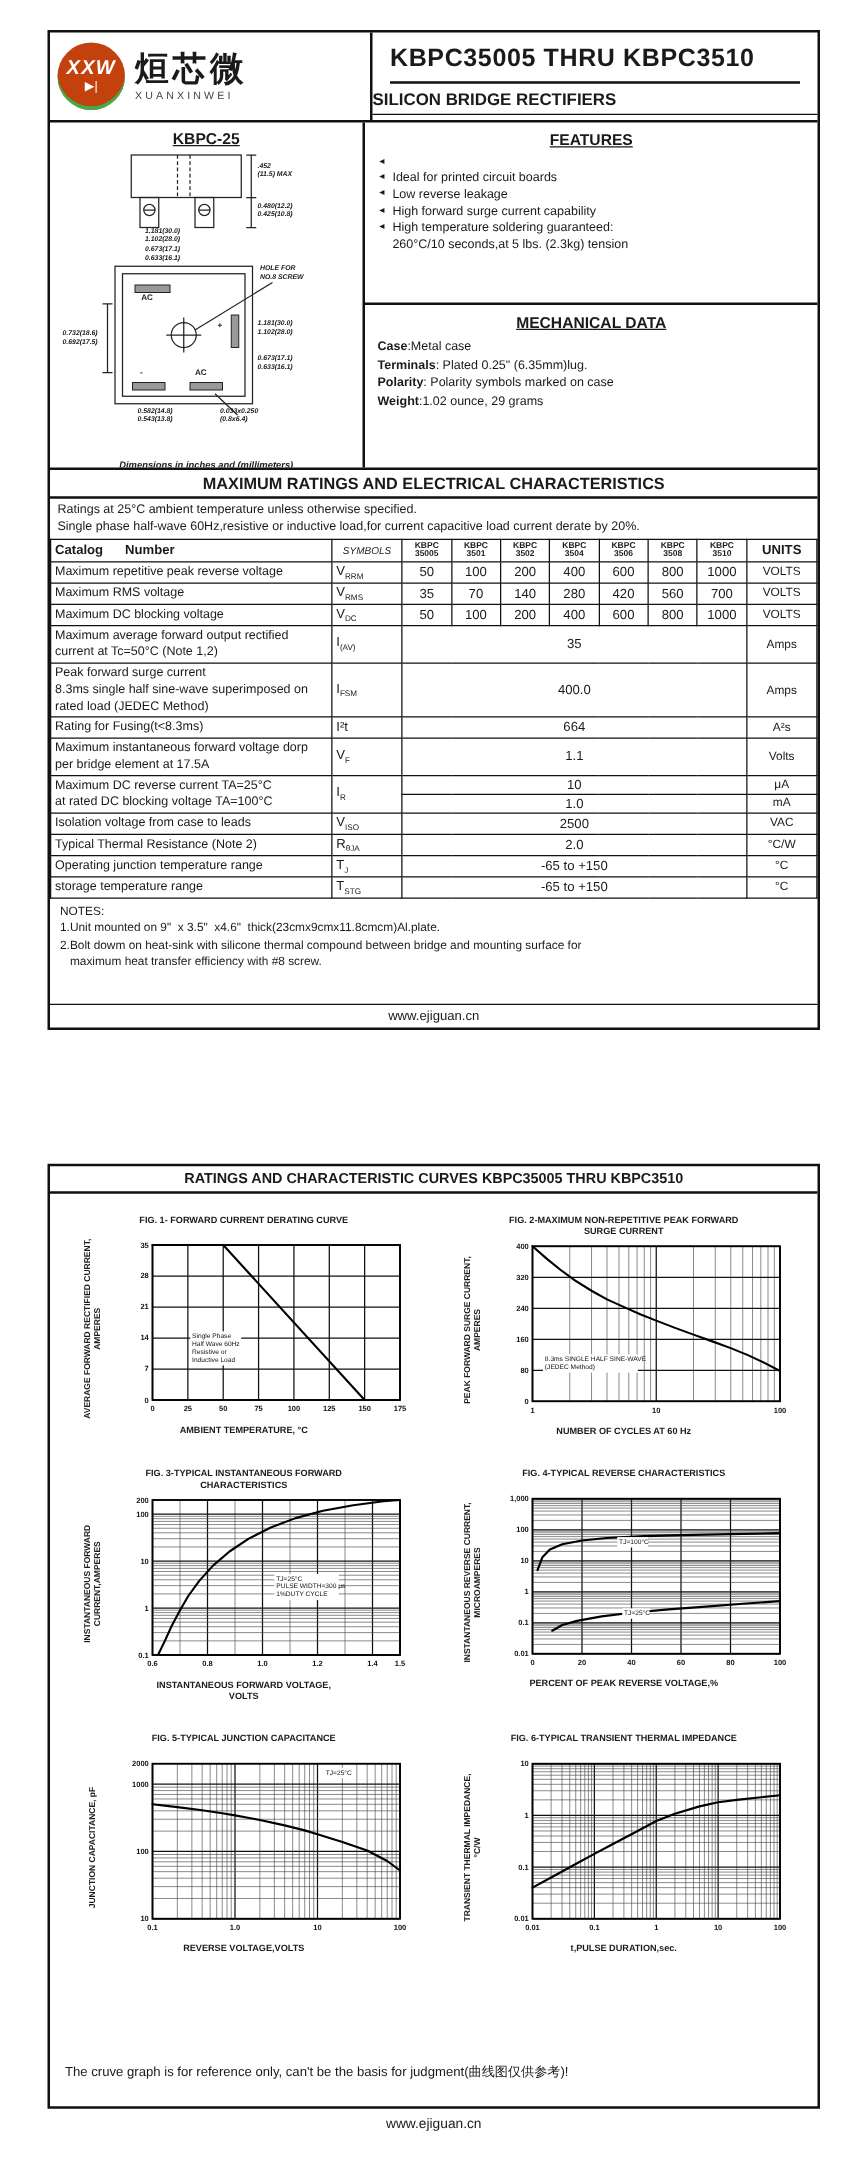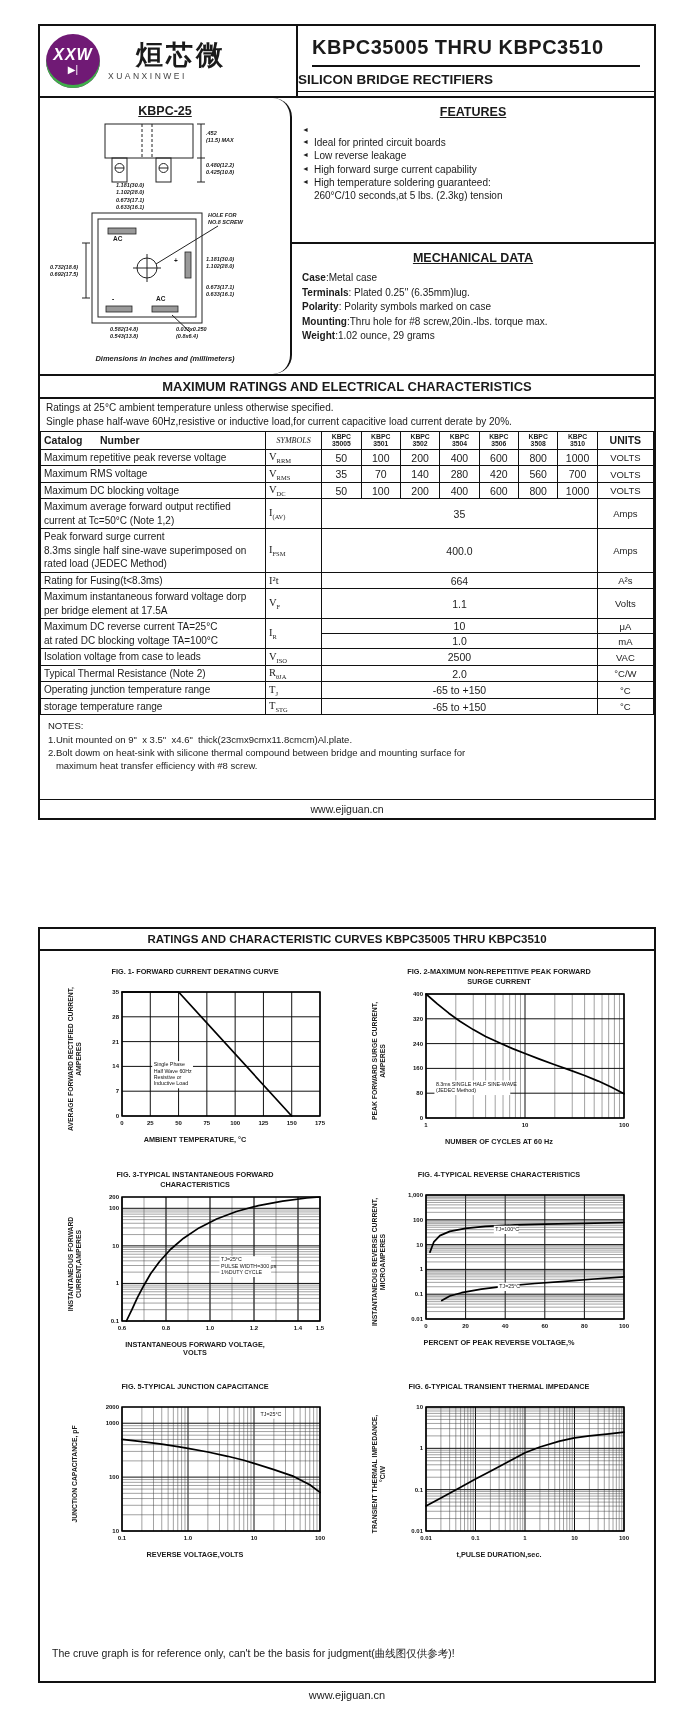--- a/index.html
+++ b/index.html
@@ -6,53 +6,53 @@
   body{width:694px;font-family:"Liberation Sans","DejaVu Sans",sans-serif;color:#1a1a1a;}
   .sheet{padding-top:24px;}
   .page{border:2px solid #111;margin:0 38px;background:#fff;}
   .page2{margin-top:107px;min-height:752px;display:flex;flex-direction:column;}
   
   .hdr{display:flex;border-bottom:2px solid #111;}
   .logo-area{width:244px;display:flex;align-items:center;gap:8px;padding:8px 6px;border-right:2px solid #111;}
   .logo-mark{width:54px;height:54px;border-radius:50%;display:flex;flex-direction:column;align-items:center;justify-content:center;color:#fff;flex:0 0 auto;}
   .logo-xxw{font-weight:bold;font-style:italic;font-size:16px;letter-spacing:1px;line-height:1;}
   .logo-diode{font-size:10px;line-height:1;margin-top:2px;}
-  .logo-cn{font-size:27px;font-weight:bold;letter-spacing:3px;line-height:1.05;margin-left:28px;}
+  .logo-cn{font-size:27px;font-weight:bold;letter-spacing:3px;line-height:1.05;}
   .logo-en{font-size:8.5px;letter-spacing:2.5px;color:#444;margin-top:2px;}
   .title-area{flex:1;text-align:left;padding-top:10px;}
   .doc-title{font-size:20px;font-weight:bold;letter-spacing:.5px;border-bottom:2px solid #111;padding-bottom:6px;margin:0 14px;}
   .doc-sub{font-size:13.5px;font-weight:bold;padding:5px 0 4px;border-bottom:1.5px solid #111;}
   .doc-tagline{font-style:italic;font-size:9.5px;padding:3px 0 4px;white-space:pre;}
   
   .content-row{display:flex;border-bottom:2px solid #111;height:276px;}
-  .pkg-box{width:246px;border-right:2px solid #111;padding:4px 2px;overflow:hidden;border-radius:19px;}
+  .pkg-box{width:246px;border-right:2px solid #111;padding:4px 2px;overflow:hidden;}
   .pkg-title{text-align:center;font-weight:bold;font-size:12.5px;text-decoration:underline;margin:2px 0 0;}
   .pkg-draw{position:relative;width:230px;height:232px;margin:0 auto;}
   .pkg-svg{position:absolute;left:0;top:0;}
   .dim{position:absolute;font-size:5.5px;font-weight:bold;font-style:italic;line-height:1.2;white-space:pre-line;}
   .tlab{position:absolute;font-size:6.5px;font-weight:bold;line-height:1;}
-  .pkg-caption{text-align:center;font-size:7.5px;font-weight:bold;font-style:italic;margin-top:4px;}
+  .pkg-caption{text-align:center;font-size:7.5px;font-weight:bold;font-style:italic;margin-top:17px;}
   .right-col{flex:1;display:flex;flex-direction:column;}
   .feat-box{border-bottom:2px solid #111;padding:4px 10px 6px;flex:1.12;}
   .mech-box{padding:4px 10px 6px;flex:1;}
   .box-heading{text-align:center;font-weight:bold;font-size:12.5px;text-decoration:underline;margin:3px 0 6px;}
   .feat-list{list-style:none;margin:0;padding:0;font-size:10px;}
   .feat-list li{display:flex;gap:5px;margin-bottom:1px;}
   .bullet{font-size:7px;line-height:1.5;flex:0 0 auto;}
   .ftext{white-space:pre-line;line-height:1.25;}
   .mech-line{font-size:10px;line-height:1.45;}
   .mech-line b{font-weight:bold;}
   
   .ratings-bar{text-align:center;font-weight:bold;font-size:13px;padding:3px 0;border-bottom:2px solid #111;}
   .ratings-pre{font-size:10px;padding:2px 6px 3px;line-height:1.35;}
   #ratings-table{width:100%;border-collapse:collapse;font-size:10px;table-layout:fixed;}
   #ratings-table th,#ratings-table td{border:1px solid #111;padding:1px 3px;vertical-align:middle;}
   #ratings-table .c-name{text-align:left;white-space:pre-line;line-height:1.35;}
   #ratings-table th.c-name{font-weight:bold;font-size:10.5px;white-space:pre;}
-  #ratings-table .c-sym{font-family:Liberation Serif, serif;}
+  #ratings-table .c-sym{}
   #ratings-table th.c-sym{font-style:italic;font-size:8px;font-weight:normal;}
   #ratings-table .c-dev{text-align:center;font-size:6.8px;font-weight:bold;line-height:1.1;white-space:pre-line;}
   #ratings-table .c-val{text-align:center;font-size:10.5px;}
   #ratings-table .c-unit{text-align:center;font-size:9.5px;}
   #ratings-table th.c-unit{font-weight:bold;font-size:10.5px;}
   .sym-main{font-size:10.5px;}
   .sym-sub{font-size:6.5px;vertical-align:sub;}
   .notes{font-size:9.5px;line-height:1.4;padding:4px 8px 8px;min-height:72px;white-space:pre-wrap;}
   .page-footer{border-top:1.5px solid #111;text-align:center;font-size:10.5px;padding:3px 0;}
   
@@ -69,21 +69,21 @@
   .site-footer{text-align:center;font-size:11px;padding:6px 0 10px;}
 </style>
 </head>
 <body>
 
 <div class="sheet">
 
   <div class="page page1">
     <div class="hdr">
       <div class="logo-area">
-        <div class="logo-mark" id="logo-mark" style="background: #701a75; box-shadow: rgb(63, 174, 73) 0px -3px 0px inset;">
+        <div class="logo-mark" id="logo-mark" style="background: #c2410c; box-shadow: rgb(63, 174, 73) 0px -3px 0px inset;">
           <span class="logo-xxw">XXW</span>
           <span class="logo-diode">▶|</span>
         </div>
         <div>
           <div class="logo-cn">烜芯微</div>
           <div class="logo-en">XUANXINWEI</div>
         </div>
       </div>
       <div class="title-area">
         <div class="doc-title">KBPC35005 THRU KBPC3510</div>
@@ -184,21 +184,20 @@
 260°C/10 seconds,at 5 lbs. (2.3kg) tension</span>
               </li>
             </ul>
         </div>
         <div class="mech-box">
           <div class="box-heading">MECHANICAL DATA</div>
           <div id="mech-list">
               <div class="mech-line"><b>Case</b><span>:Metal case</span></div>
               <div class="mech-line"><b>Terminals</b><span>: Plated 0.25"   (6.35mm)lug.</span></div>
               <div class="mech-line"><b>Polarity</b><span>: Polarity symbols marked on case</span></div>
-              <div class="mech-line"><b>Mounting</b><span>:Thru hole for #8 screw,20in.-lbs. torque max.</span></div>
               <div class="mech-line"><b>Weight</b><span>:1.02 ounce, 29 grams</span></div>
             </div>
         </div>
       </div>
     </div>
 
     <div class="ratings-bar">MAXIMUM RATINGS AND ELECTRICAL CHARACTERISTICS</div>
     <div class="ratings-pre">
       <div>Ratings at 25°C ambient temperature unless otherwise specified.</div>
       <div>Single phase half-wave 60Hz,resistive or inductive load,for current capacitive load current derate by 20%.</div>

